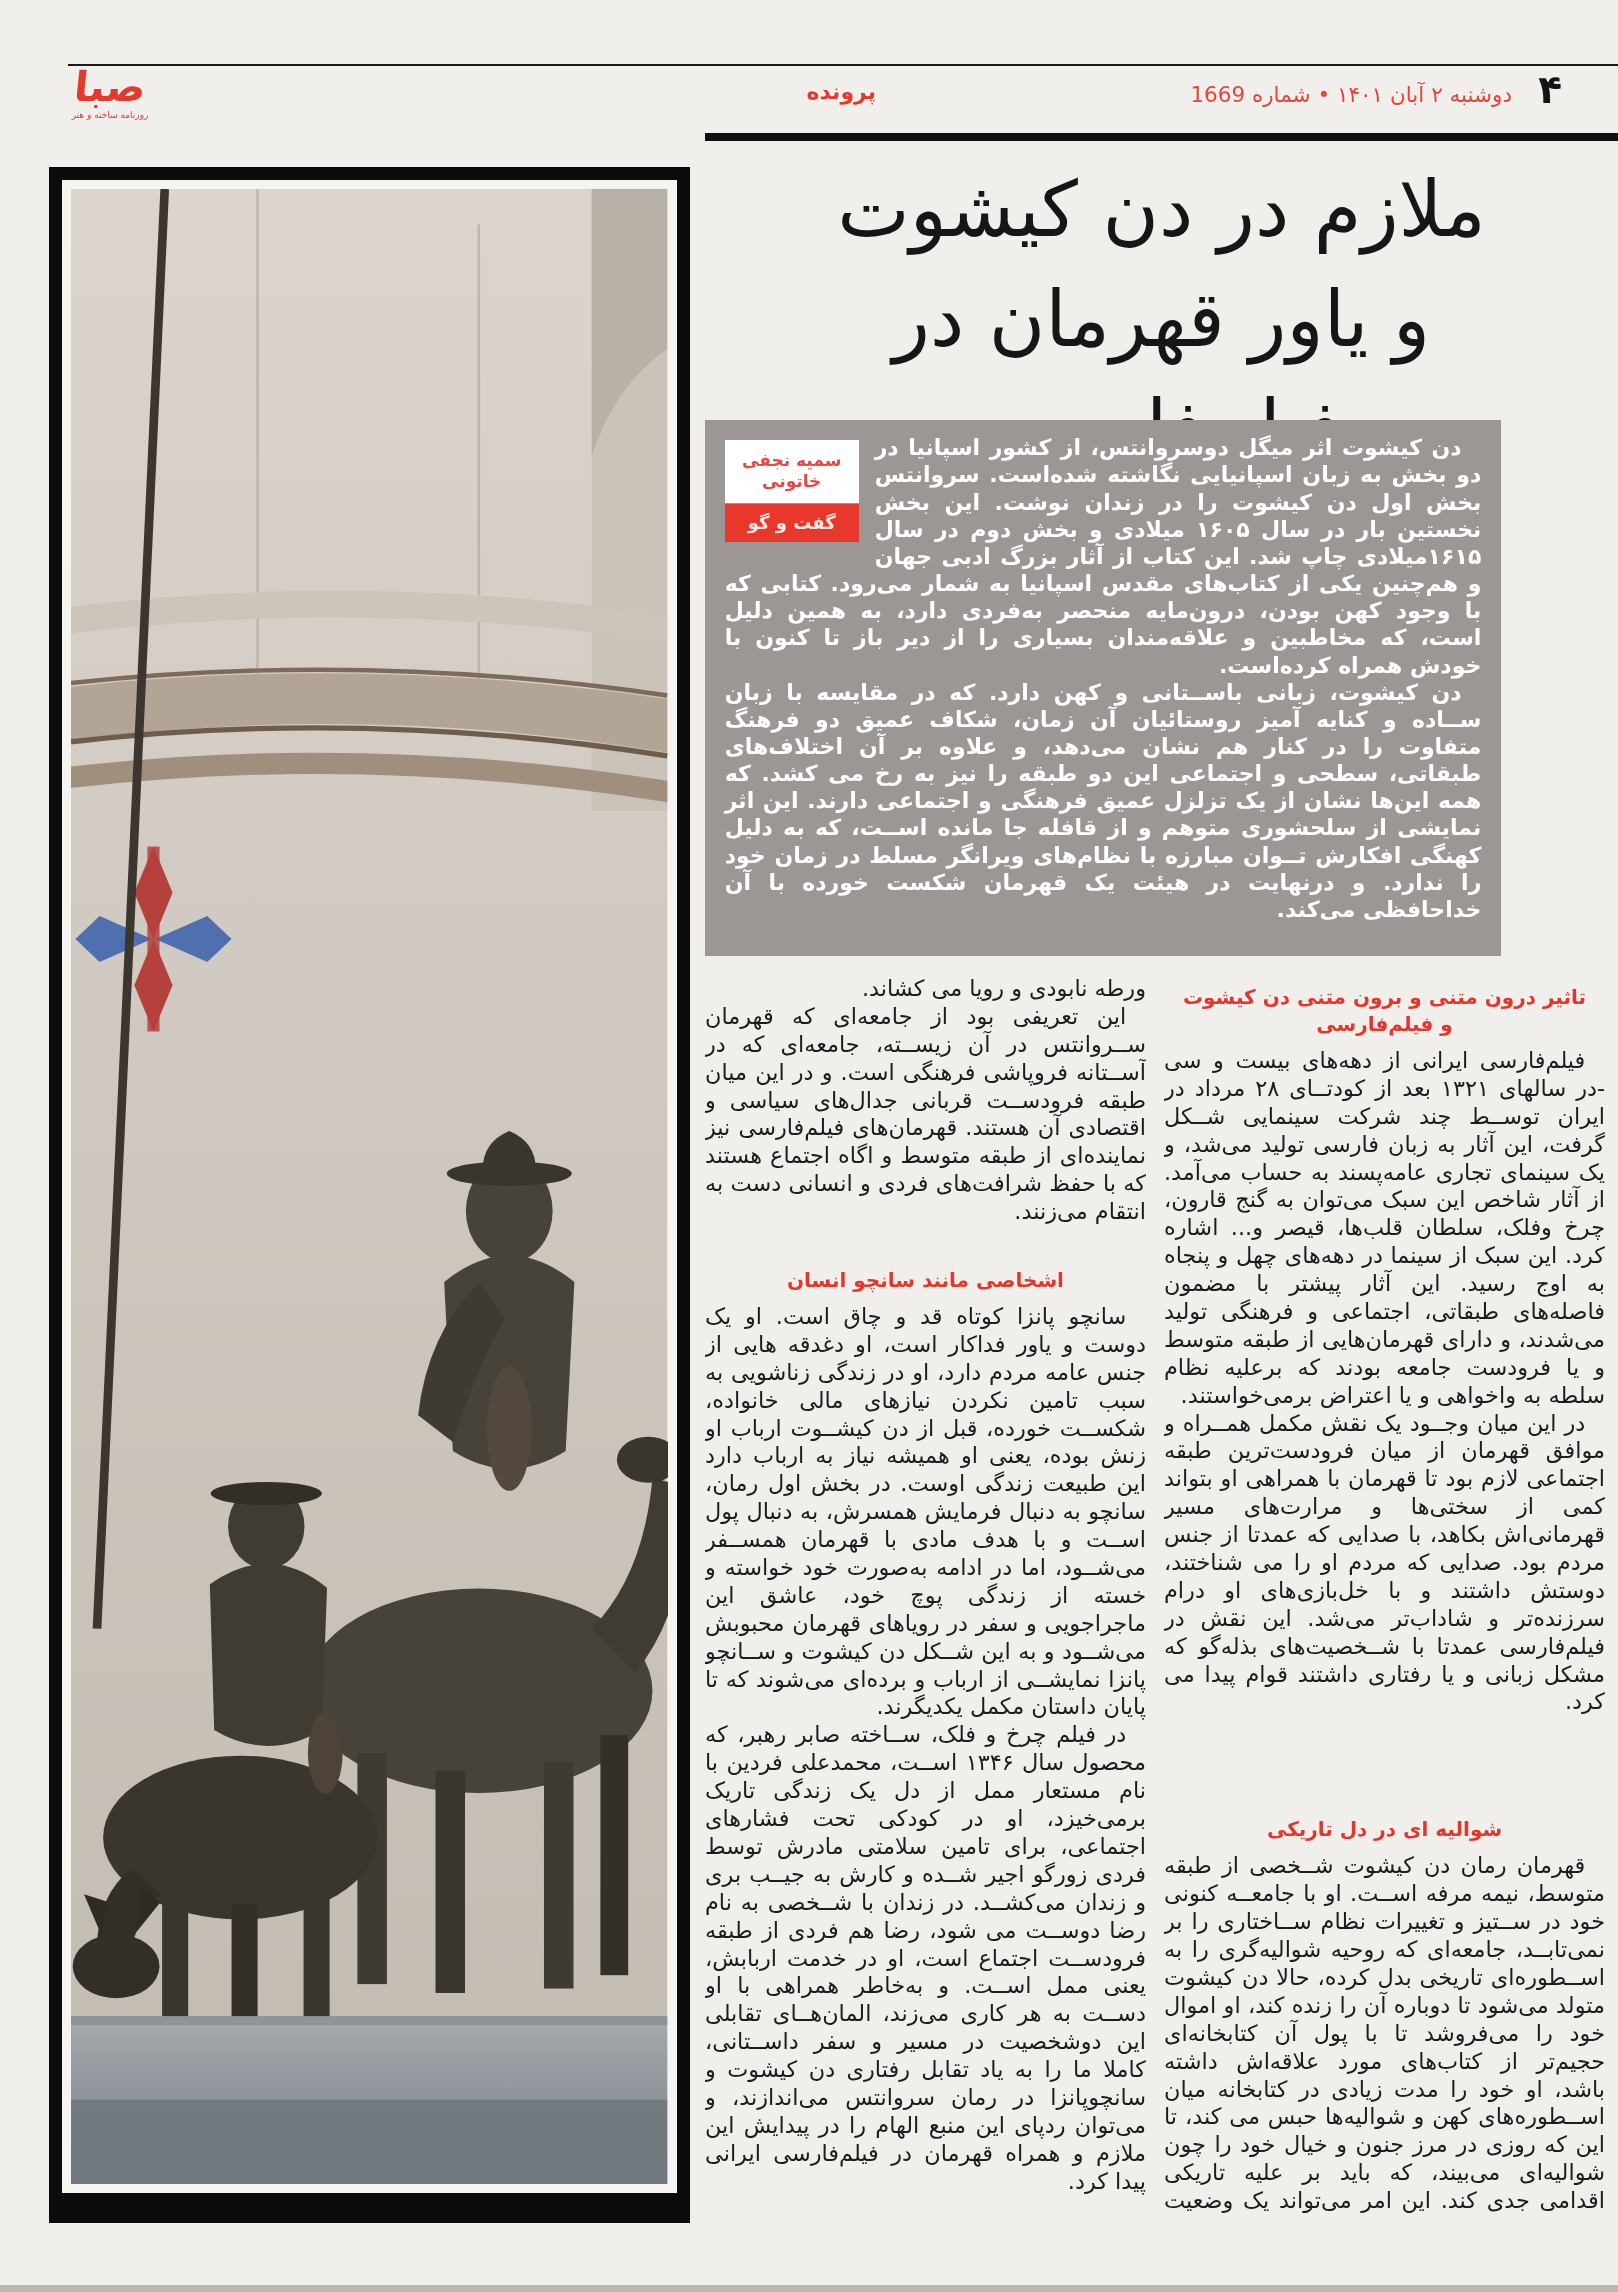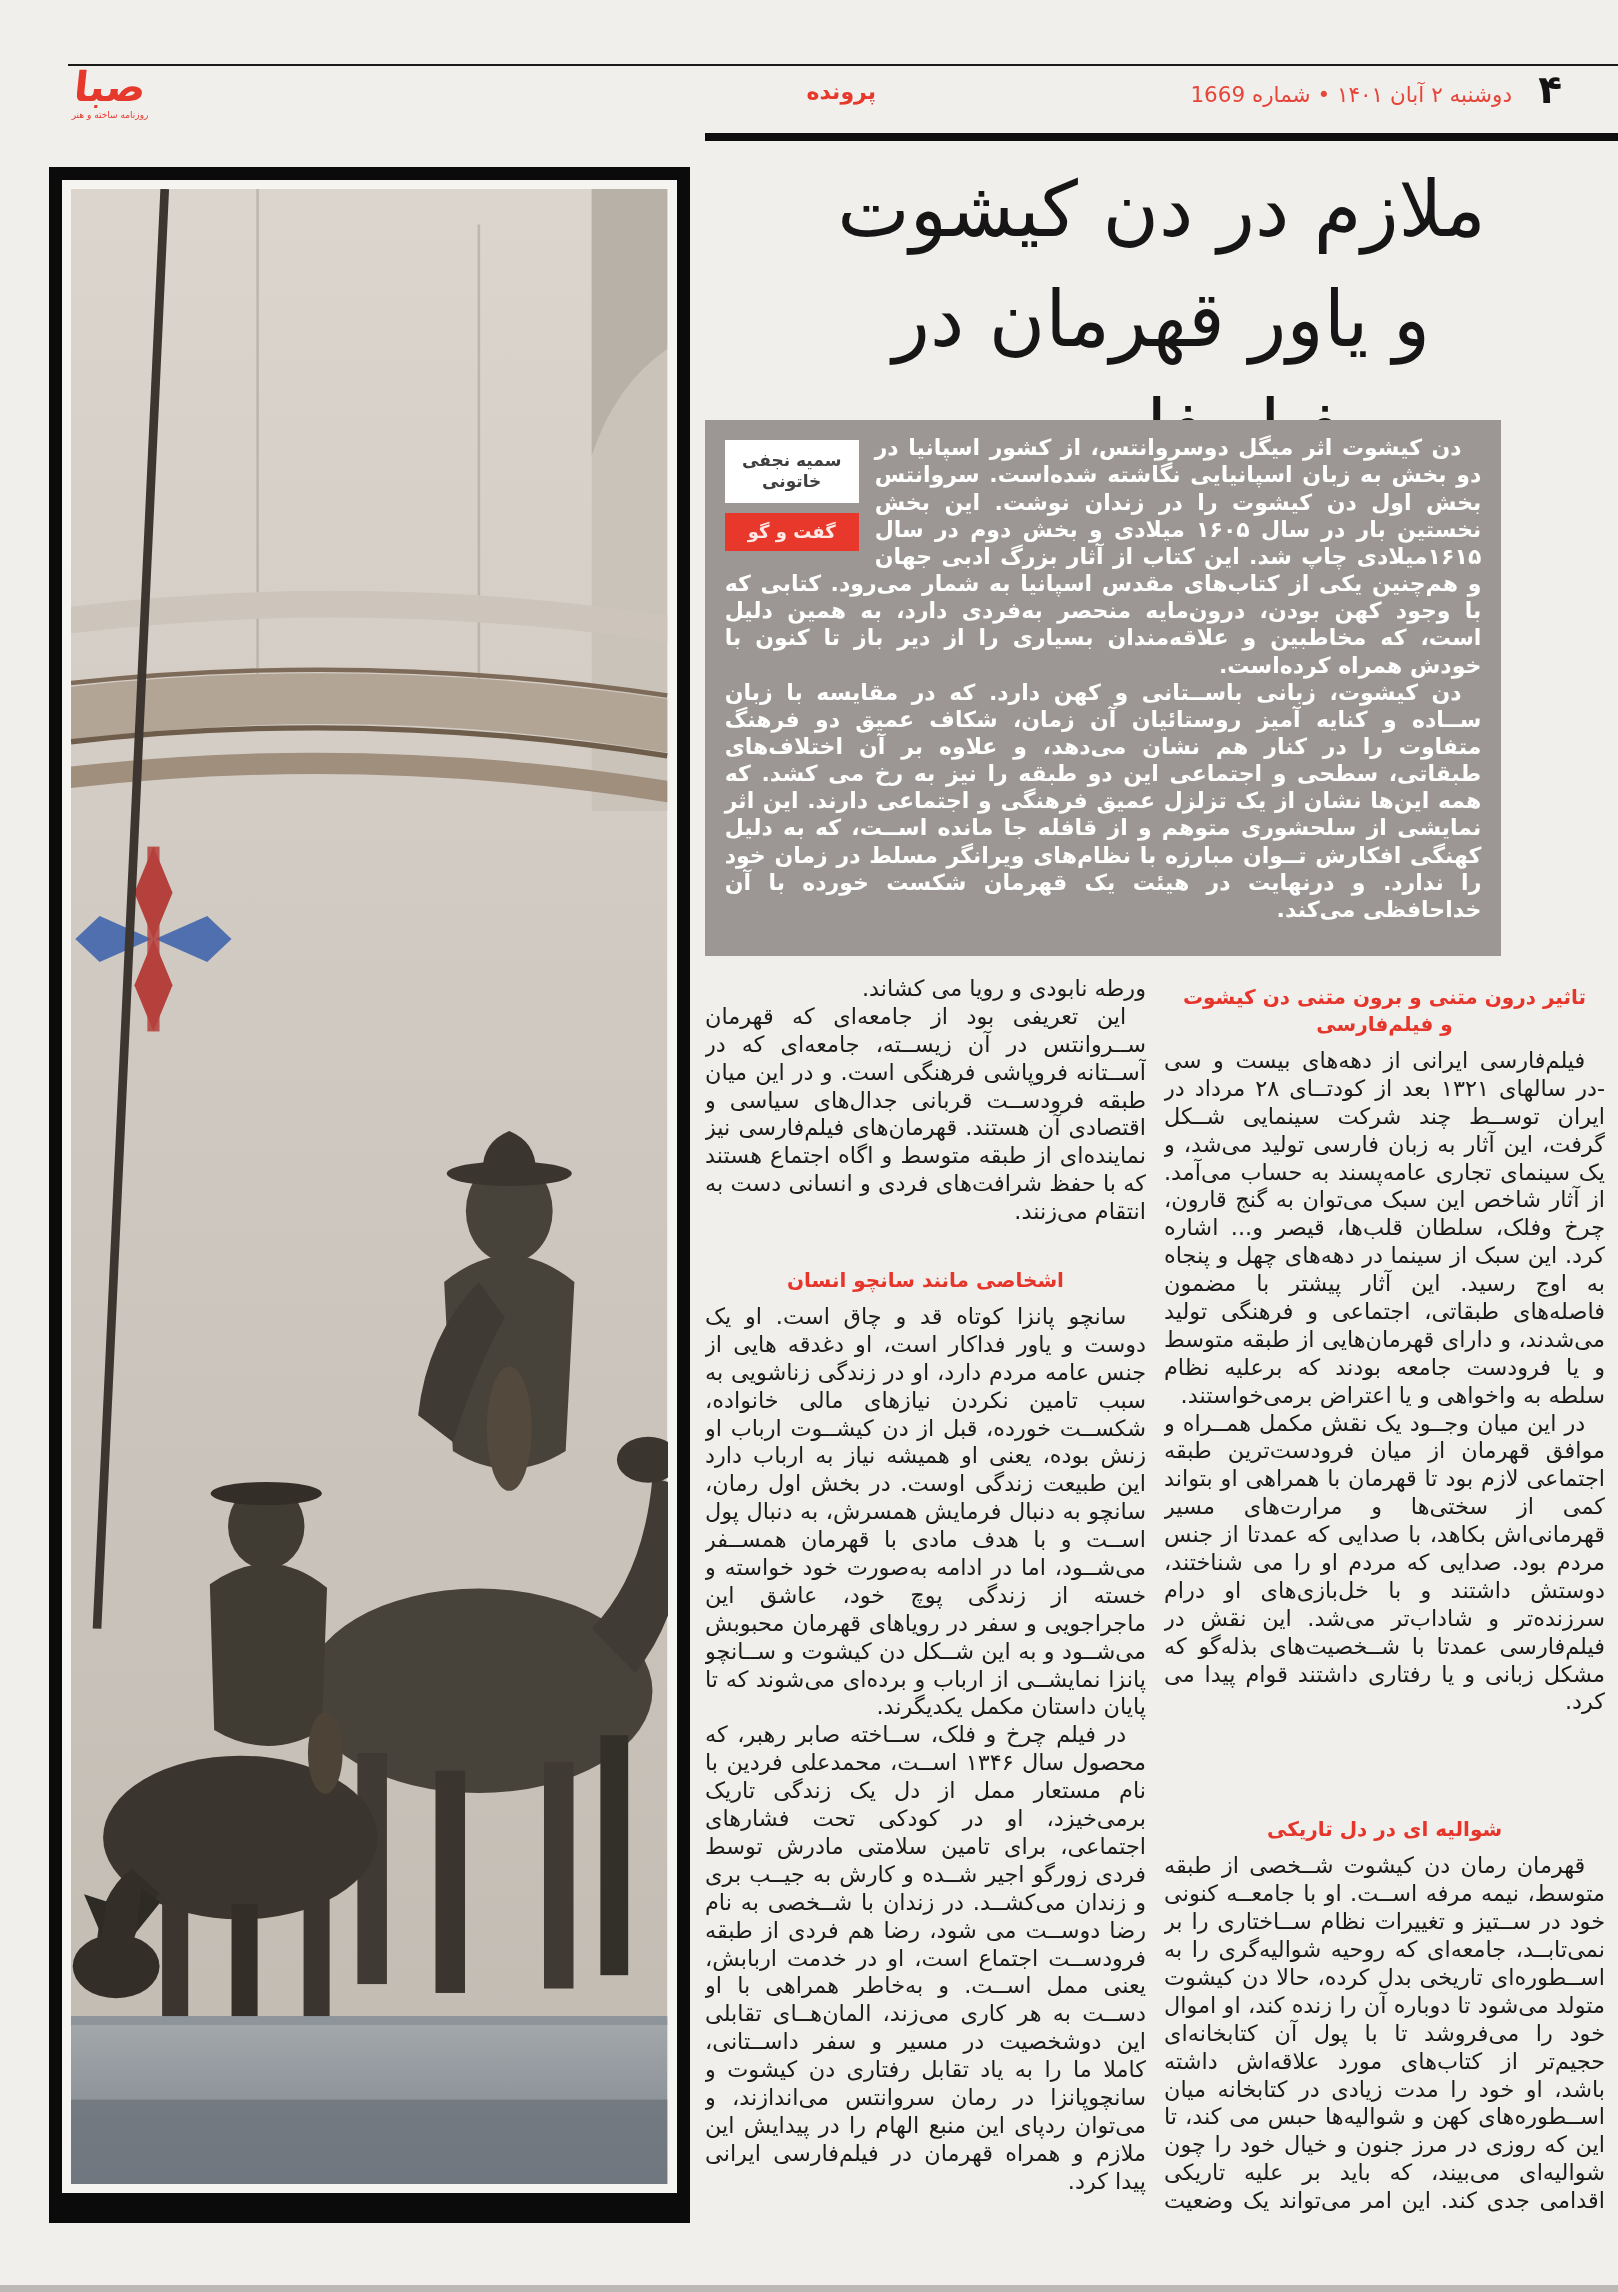--- a/index.html
+++ b/index.html
@@ -19,24 +19,24 @@
   .headline{padding-top:14.3px;text-align:center;font-weight:400;color:#161616;
             font-size:77px;line-height:1.42;}
   
   .intro{position:absolute;top:420px;left:705px;width:796px;height:536px;background:#9c9794;
          box-sizing:border-box;padding:14.3px 19.7px 12.5px;color:#ffffff;font-weight:700;
          font-size:22px;line-height:1.235;text-align:justify;overflow:hidden;}
   .intro p{margin:0;}
   .intro p.indent{text-indent:19.7px;}
   .intro .lead{color:#1c1b1a;}
   .byline{float:left;width:134px;margin:5.4px 16px 9px 0;}
-  .byline-name{background:#ffffff;color:#404040;font-size:17px;font-weight:700;text-align:center;
+  .byline-name{background:#ffffff;color:#ef4444;font-size:17px;font-weight:700;text-align:center;
                padding:10.7px 3.6px;}
   .byline-kicker{background:#e8382b;color:#ffe9e6;font-size:18px;font-weight:700;text-align:center;
-               padding:8px 3.6px;margin-top:10px;}
+               padding:8px 3.6px;margin-top:1px;}
   
   .col{position:absolute;top:975px;width:441px;height:1243px;overflow:hidden;
        font-size:22.4px;line-height:1.245;text-align:justify;color:#1c1c1c;}
   .col-middle{left:705px;}
   .col-right{left:1164px;}
   .col p{margin:0;text-indent:19.7px;}
   .col p.cont{text-indent:0;}
   .col h3{color:#e6352a;font-weight:800;font-size:20px;text-align:center;
           margin:41px 18px 9px;line-height:1.35;}
   .col h3.first{margin-top:9px;}

